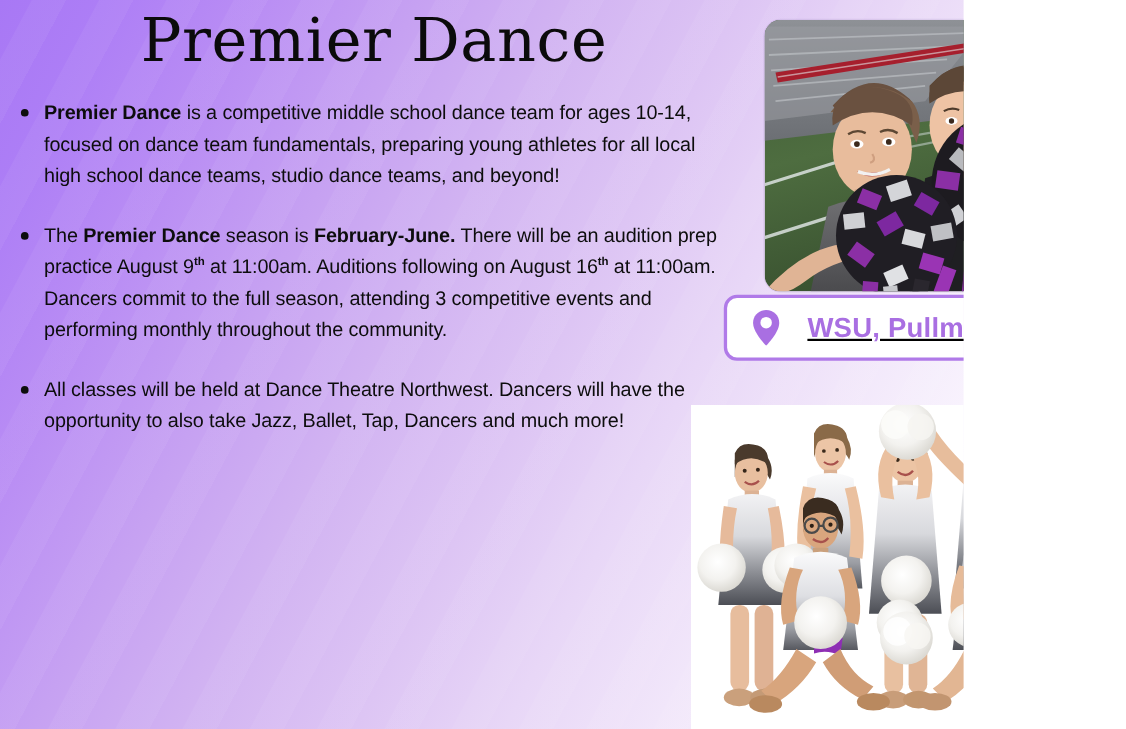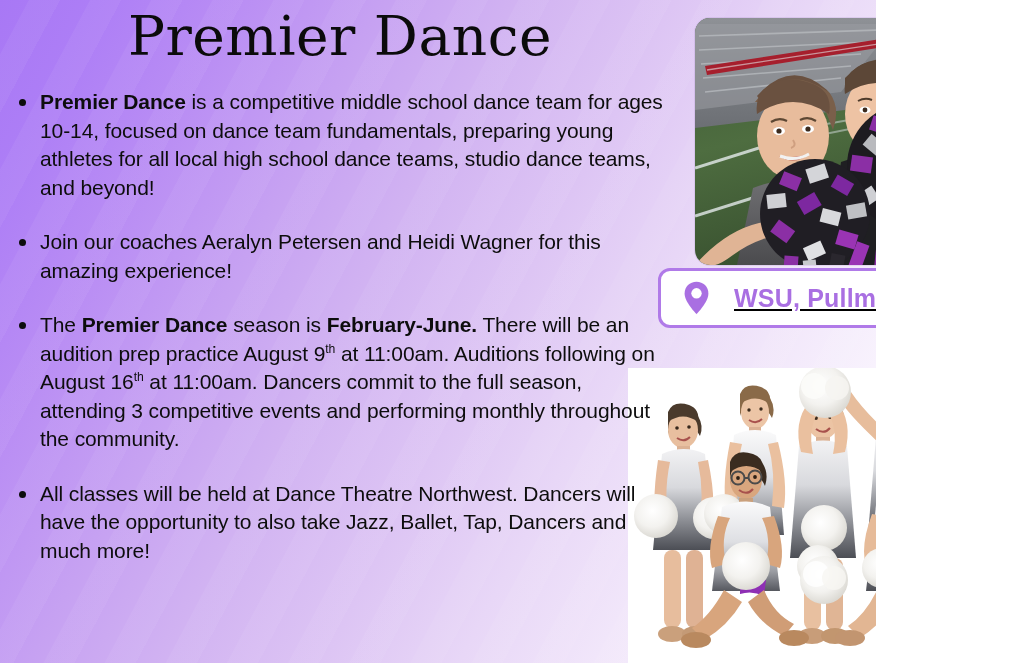--- a/index.html
+++ b/index.html
@@ -74,21 +74,21 @@
     left: 10px;
     top: 88px;
     width: 660px;
     z-index: 4;
   }
 
   .bullet {
     position: relative;
     padding-left: 30px;
     margin-bottom: 22px;
-    font-size: 21px;
+    font-size: 18px;
     line-height: 28.5px;
     color: #0d0d0d;
     letter-spacing: -0.1px;
   }
   .bullet:last-child { margin-bottom: 0; }
 
   .bullet .dot {
     position: absolute;
     left: 9px;
     top: 11px;
@@ -96,21 +96,21 @@
     height: 7px;
     border-radius: 50%;
     background: #0d0d0d;
   }
 
   .bullet b { font-weight: 700; }
   .bullet sup {
     font-size: 0.58em;
     vertical-align: super;
     line-height: 0;
-    font-weight: 400;
+    font-weight: 700;
   }
 
   
   #bullet-1 { margin-bottom: 26px; }
   #bullet-2 { margin-bottom: 26px; }
   #bullet-3 { margin-bottom: 26px; }
 
   
   #photo-selfie {
     position: absolute;
@@ -168,24 +168,20 @@
 <div id="flyer">
 
   <div id="title">Premier Dance</div>
 
   <div id="copy">
     <div class="bullet" id="bullet-1">
       <span class="dot"></span>
       <span class="rt"><b>Premier Dance</b> is a competitive middle school dance team for ages 10-14, focused on dance team fundamentals, preparing young athletes for all local high school dance teams, studio dance teams, and beyond!</span>
     </div>
 
-    <div class="bullet" id="bullet-2">
-      <span class="dot"></span>
-      <span class="rt">Join our coaches Aeralyn Petersen and Heidi Wagner for this amazing experience!</span>
-    </div>
 
     <div class="bullet" id="bullet-3">
       <span class="dot"></span>
       <span class="rt">The <b>Premier Dance</b> season is <b>February-June.</b> There will be an audition prep practice August 9<sup>th</sup> at 11:00am. Auditions following on August 16<sup>th</sup> at 11:00am. Dancers commit to the full season, attending 3 competitive events and performing monthly throughout the community.</span>
     </div>
 
     <div class="bullet" id="bullet-4">
       <span class="dot"></span>
       <span class="rt">All classes will be held at Dance Theatre Northwest. Dancers will have the opportunity to also take Jazz, Ballet, Tap, Dancers and much more!</span>
     </div>

